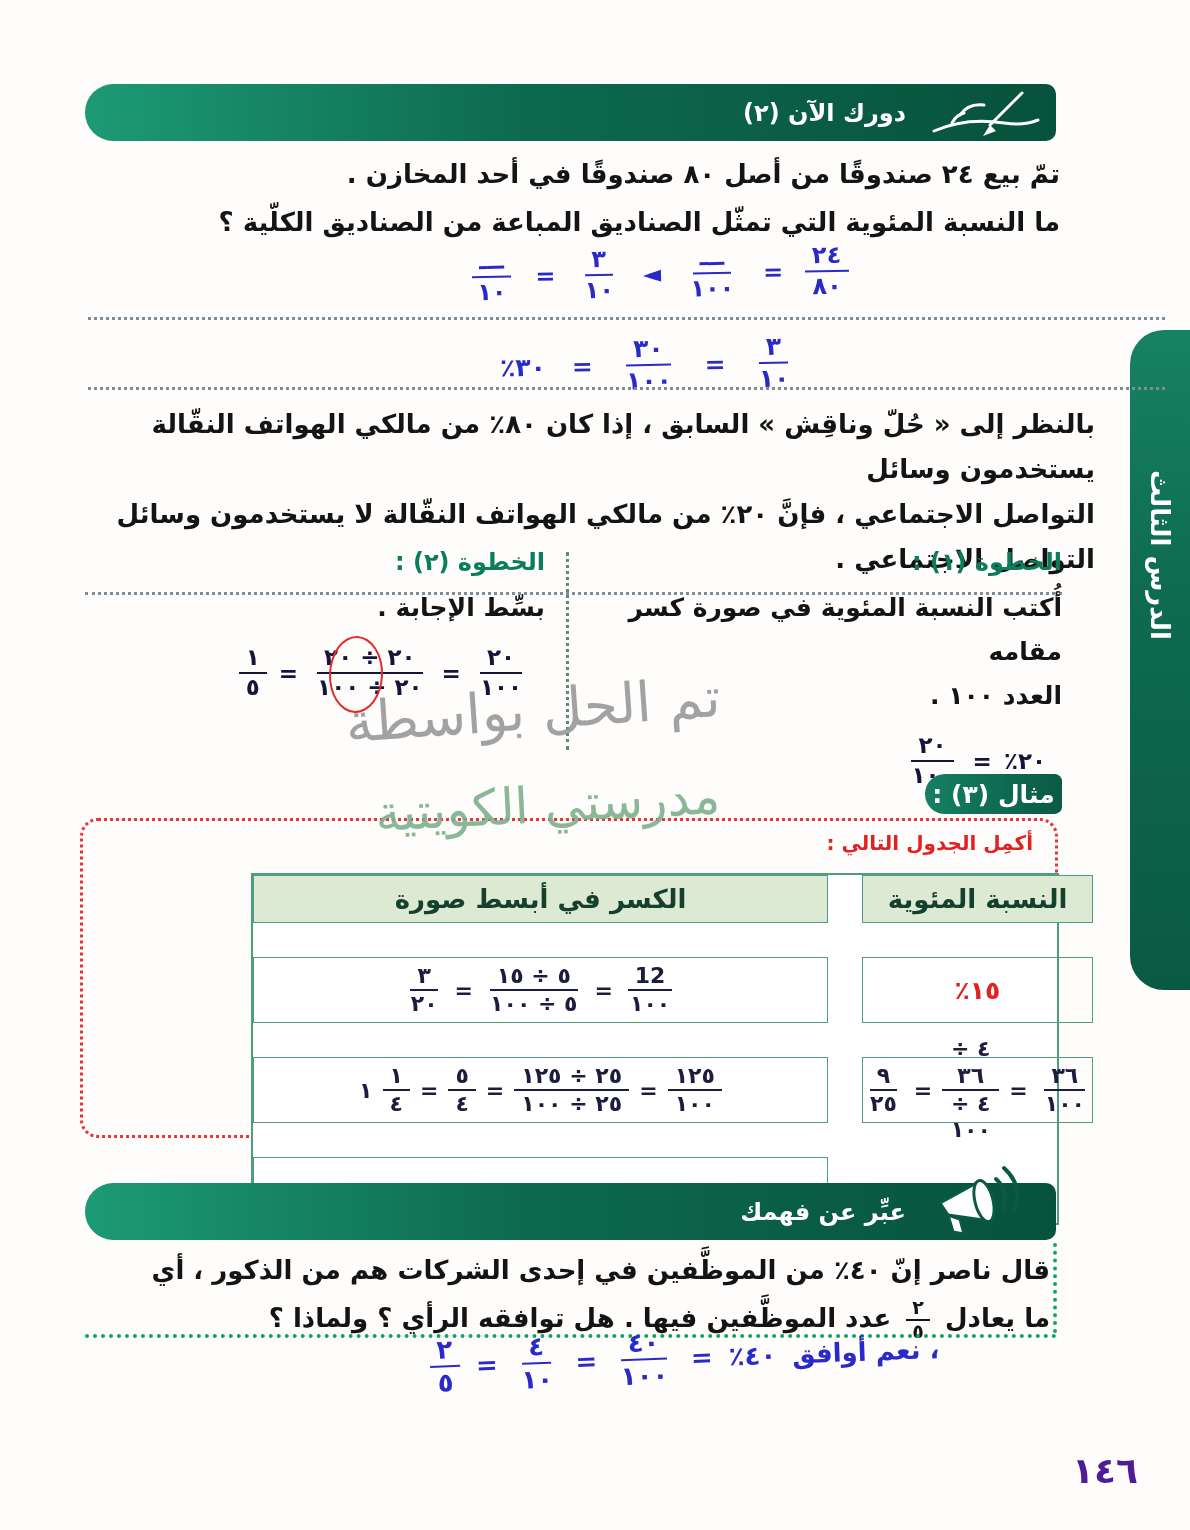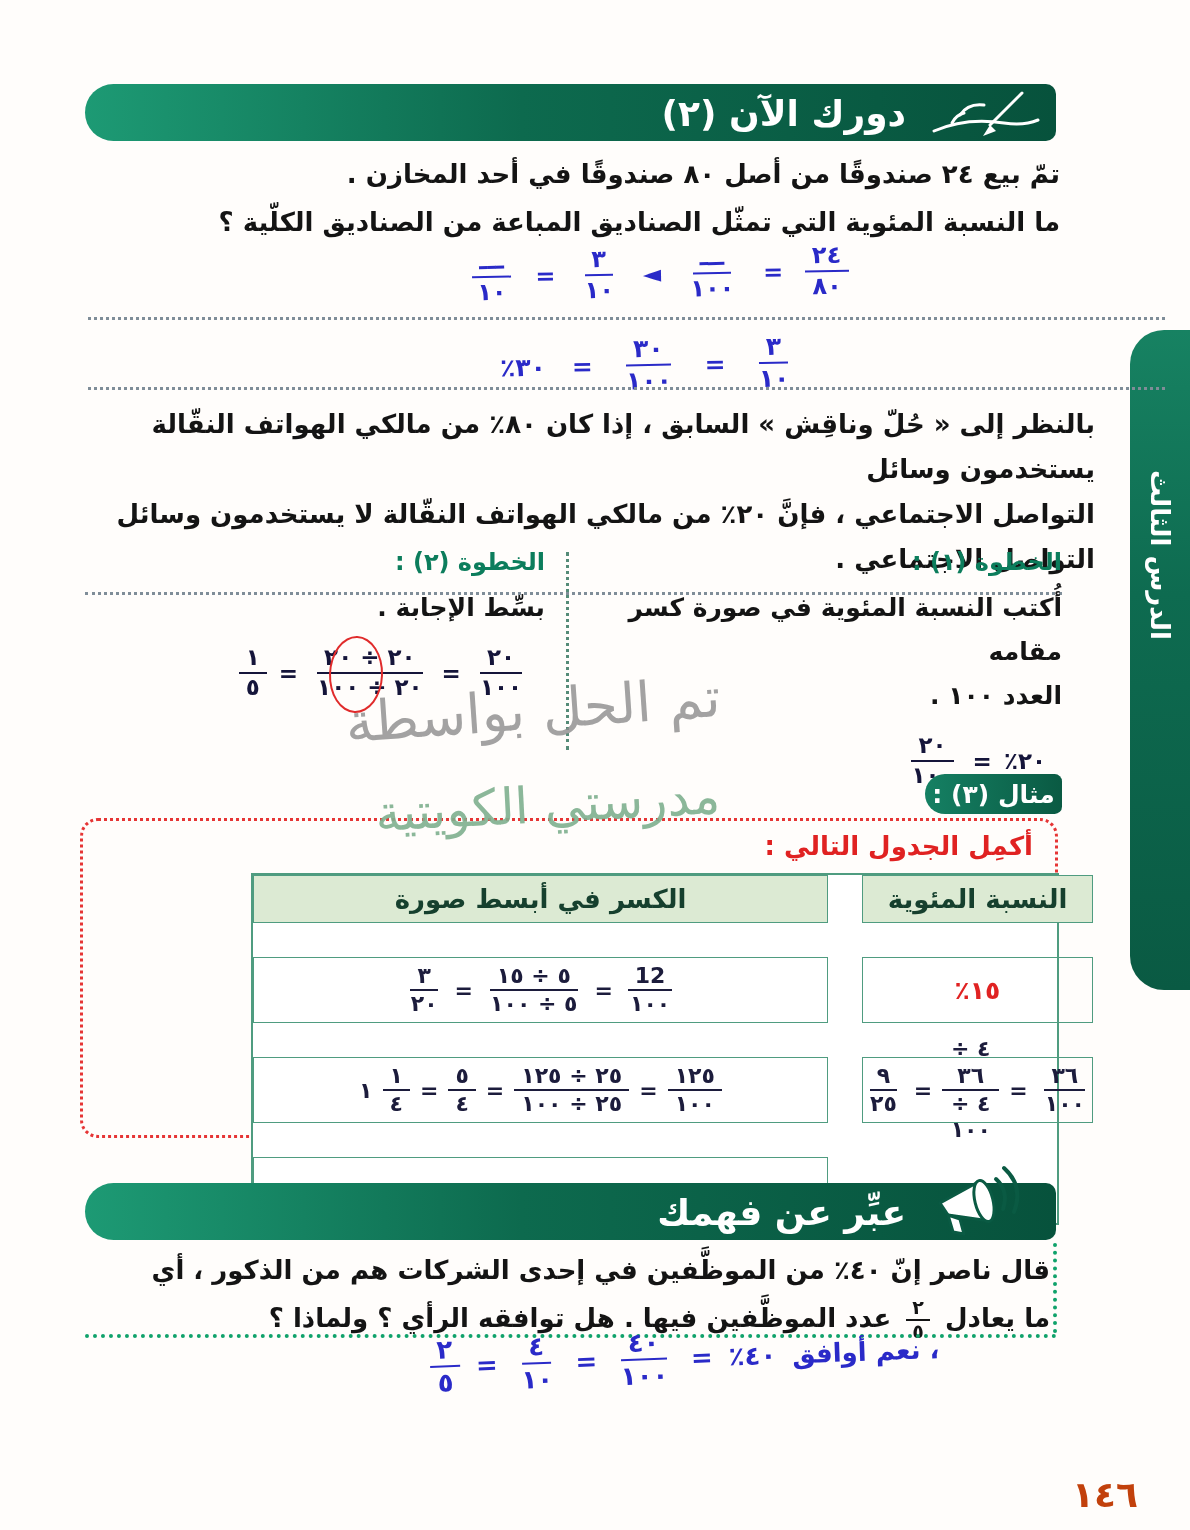--- a/index.html
+++ b/index.html
@@ -23,21 +23,21 @@
   }
 
   
   .banner {
     position:absolute; left:85px; width:971px; height:57px;
     background:linear-gradient(90deg,#1d9a74 0%, #0d6a4e 45%, #07523c 100%);
     border-radius:34px 12px 12px 34px;
   }
   .banner .banner-title {
     position:absolute; right:150px; top:50%; transform:translateY(-50%);
-    color:#ffffff; font-size:36px; font-weight:700; direction:rtl; white-space:nowrap;
+    color:#ffffff; font-size:24px; font-weight:700; direction:rtl; white-space:nowrap;
   }
   #banner-top { top:84px; }
   #banner-express { top:1183px; }
   .banner-icon { position:absolute; }
   #writing-icon { right:12px; top:3px; width:118px; height:52px; }
   #megaphone-icon { right:28px; top:-28px; width:100px; height:88px; }
 
   
   .rtl { direction:rtl; text-align:right; }
   .problem {
@@ -98,21 +98,21 @@
     background:linear-gradient(90deg,#158063 0%, #0a5a43 100%);
     border-radius:22px 8px 8px 22px; color:#fff; font-size:25px; font-weight:700;
     display:flex; align-items:center; justify-content:center; direction:rtl;
   }
   #example-box {
     position:absolute; left:80px; top:818px; width:978px; height:320px;
     border:3.5px dotted #e63535; border-radius:18px;
   }
   #example-caption {
     position:absolute; right:22px; top:10px; color:#e02222;
-    font-size:26px; font-weight:700; direction:rtl;
+    font-size:20px; font-weight:700; direction:rtl;
   }
   #example-table {
     position:absolute; left:168px; top:52px; width:808px;
     display:grid; grid-template-columns:575px 231px; grid-template-rows:48px 66px 66px 66px;
     direction:ltr; border:2px solid #4f9c80; background:#ffffff;gap:34px;
   }
   .cell { border:1px solid #4f9c80; display:flex; align-items:center; justify-content:center; }
   .th { background:#dcead3; color:#16402e; font-size:26px; font-weight:700; }
   .percent-cell { color:#e02222; font-size:25px; font-weight:700; direction:ltr; }
   .eq-cell .eq, .eq-cell { font-size:22px; color:#1c1c3c; }
@@ -126,21 +126,21 @@
   .inline-frac {
     display:inline-flex; flex-direction:column; align-items:center;
     font-size:19px; line-height:1.15; vertical-align:middle; margin:0 6px;
   }
   .inline-frac .fn { padding:0 6px; border-bottom:2px solid currentColor; }
   .inline-frac .fd { padding:0 6px; }
   #express-vrule { position:absolute; left:1053px; top:1243px; height:90px; border-left:4px dotted #10a26b; width:0; }
   #express-hrule { position:absolute; left:85px; top:1334px; width:972px; border-top:4px dotted #10a26b; height:0; }
 
   
-  #page-number { position:absolute; left:1072px; top:1450px; font-size:36px; font-weight:700; color:#c2410c;margin-top:24px; }
+  #page-number { position:absolute; left:1072px; top:1450px; font-size:36px; font-weight:700; color:#4c1d95; }
 </style>
 </head>
 <body>
 
 <div id="page">
 
   <div class="side-tab">
     <div class="side-tab-label">الدرس الثالث</div>
   </div>
 

